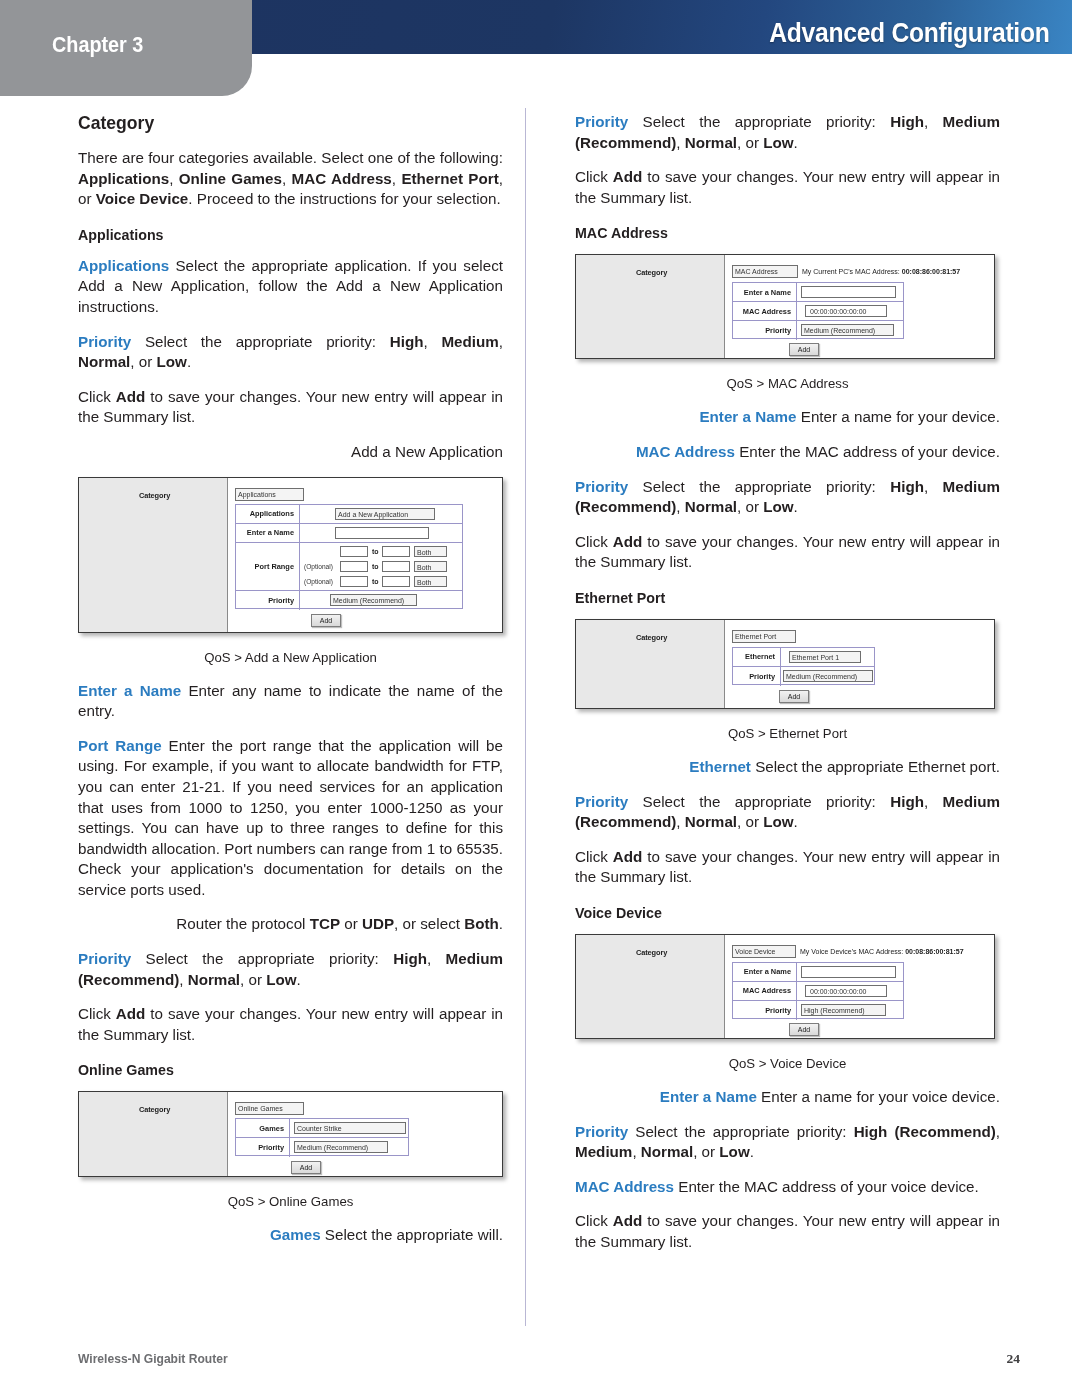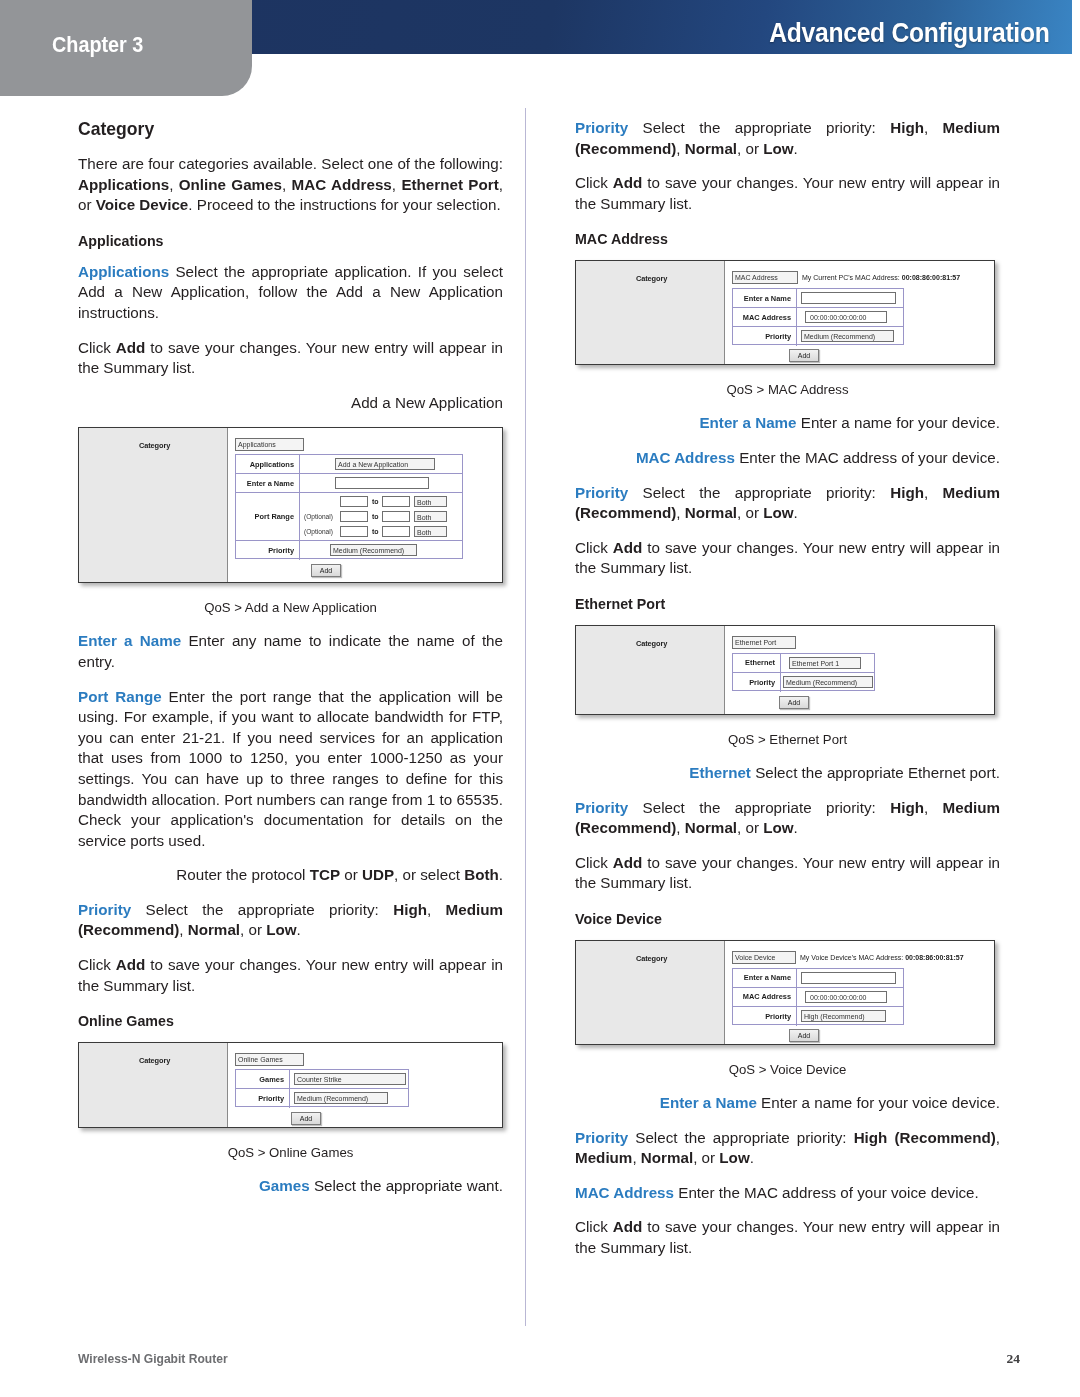--- a/index.html
+++ b/index.html
@@ -32,21 +32,21 @@
     background:#939598; border-bottom-right-radius:30px;
   }
   .chapter-label {
     position:absolute; left:52px; top:32px;
     color:#ffffff; font-size:22px; font-weight:bold;
     font-family:"Liberation Sans Narrow","Liberation Sans", sans-serif;
     transform:scaleX(0.9); transform-origin:left center;
   }
 
   
-  .col { position:absolute; top:118px; width:425px; }
+  .col { position:absolute; top:112px; width:425px; }
   .col-left  { left:78px; }
   .col-right { left:575px; }
   .col-divider {
     position:absolute; left:525px; top:108px; width:1px; height:1218px;
     background:#b9b7d4;
   }
 
   
   h2.sec {
     margin:0 0 14px 0; font-size:18.5px; font-weight:bold; color:#231f20;
@@ -162,20 +162,28 @@
     There are four categories available. Select one of the following: <b>Applications</b>, <b>Online Games</b>, <b>MAC Address</b>, <b>Ethernet Port</b>, or <b>Voice Device</b>. Proceed to the instructions for your selection.
   </p>
 
   <h3 class="sub">Applications</h3>
 
   <p class="body">
     <span class="term">Applications</span>
     <span>Select the appropriate application. If you select Add a New Application, follow the Add a New Application instructions.</span>
   </p>
 
+  <p class="body">
+    <span class="term">Priority</span>
+    <span>Select the appropriate priority:</span>
+    <b>High</b>,
+    <b>Medium</b>,
+    <b>Normal</b>, or
+    <b>Low</b>.
+  </p>
 
   <p class="body">
     <span>Click </span><b>Add</b><span> to save your changes. Your new entry will appear in the Summary list.</span>
   </p>
 
   <p class="body noj">Add a New Application</p>
 
   <div class="figure">
     <div class="shot" style="width:425px;height:156px;">
       <div class="leftpane"></div>
@@ -273,21 +281,21 @@
         </div>
       </div>
 
       <div class="addbtn" style="left:212px;top:69px;width:30px;height:13px;">Add</div>
     </div>
     <div class="fig-caption">QoS &gt; Online Games</div>
   </div>
 
   <p class="body noj">
     <span class="term">Games</span>
-    <span>Select the appropriate want.</span>
+    <span>Select the appropriate will.</span>
   </p>
 
 </div>
 
 <div class="col col-right">
 
   <p class="body">
     <span class="term">Priority</span>
     <span>Select the appropriate priority:</span>
     <b>High</b>,

